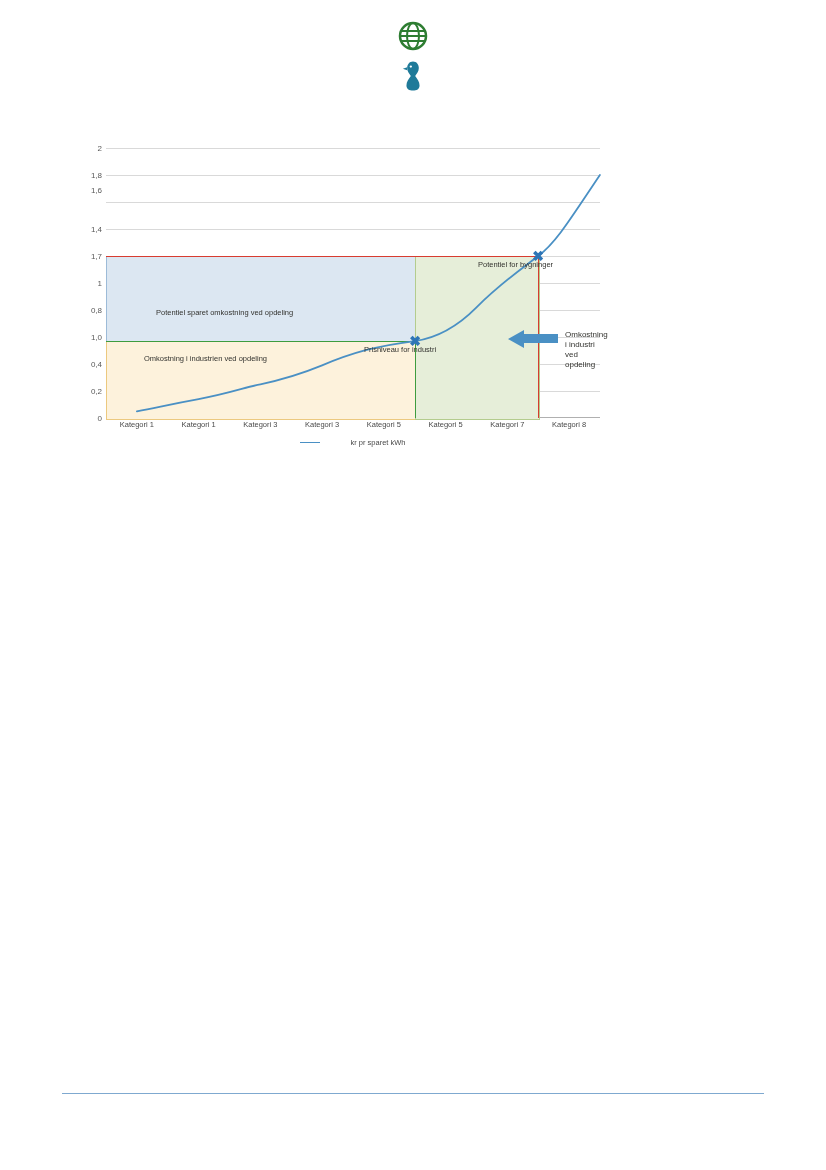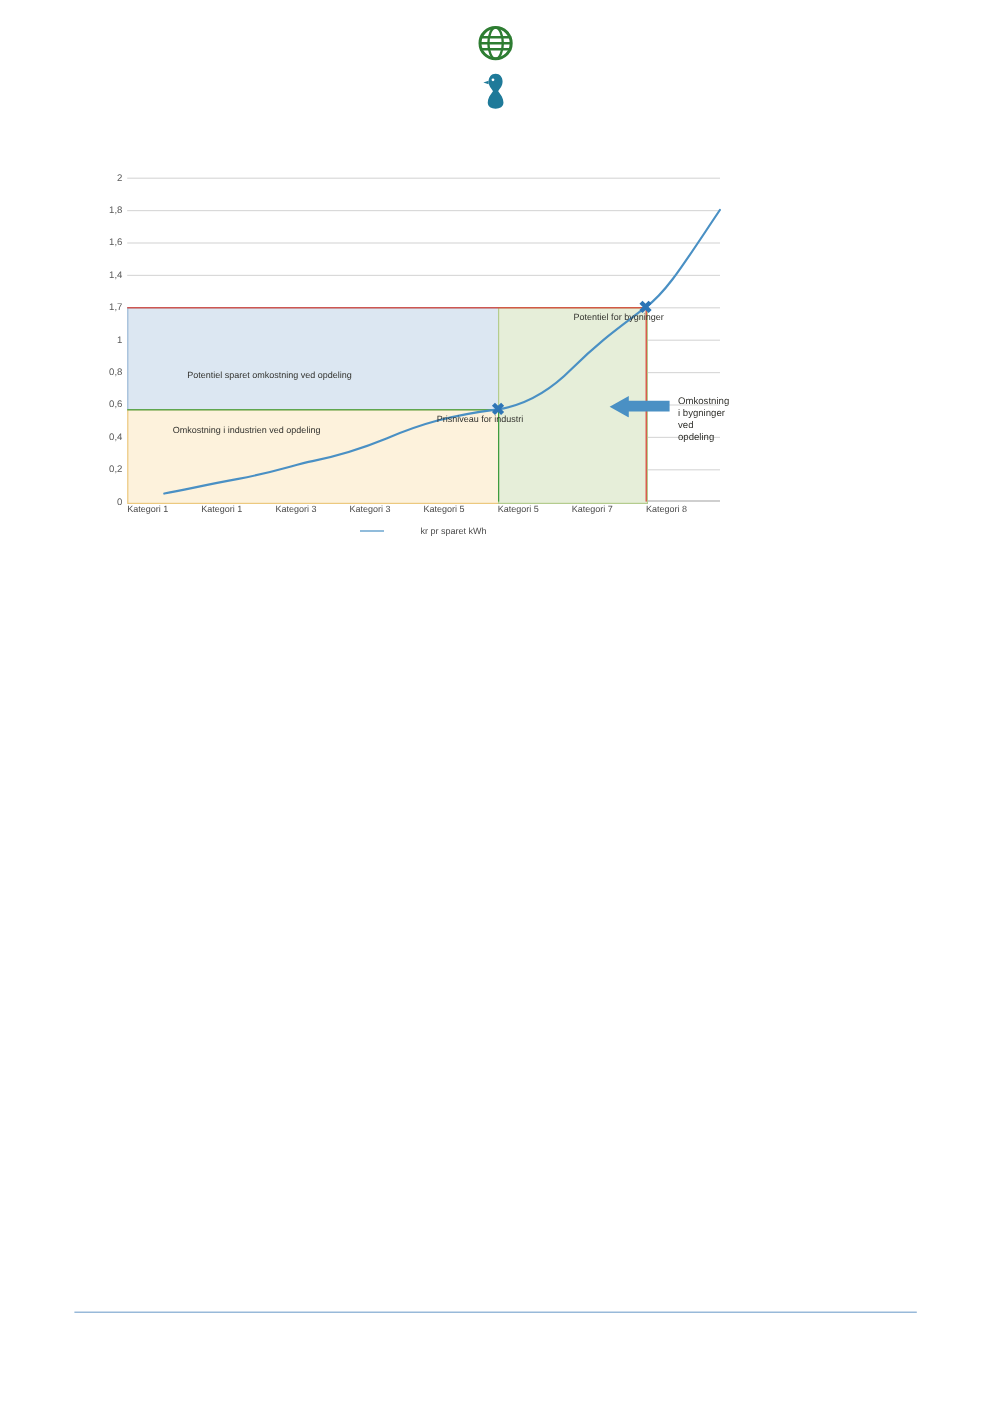--- a/index.html
+++ b/index.html
@@ -92,21 +92,21 @@
   }
   .xlabels {
     position: absolute;
     left: 26px;
     top: 302px;
     width: 494px;
     display: flex;
   }
   .xlabel {
     flex: 1 1 0;
-    text-align: left;
+    text-align: center;
     font-size: 7.5px;
     color: #4a4a4a;
     white-space: nowrap;
   }
 
   
   .region {
     position: absolute;
   }
   .region-blue {
@@ -244,26 +244,26 @@
     <div class="gridline" style="top:108px;"></div>
     <div class="gridline" style="top:135px;"></div>
     <div class="gridline" style="top:162px;"></div>
     <div class="gridline" style="top:189px;"></div>
     <div class="gridline" style="top:216px;"></div>
     <div class="gridline" style="top:243px;"></div>
     <div class="axis-bottom"></div>
 
     <span class="ytick" style="top:0px;">2</span>
     <span class="ytick" style="top:27px;">1,8</span>
-    <span class="ytick" style="top:54px;">1,6</span>
+    <span class="ytick" style="top:42px;">1,6</span>
     <span class="ytick" style="top:81px;">1,4</span>
     <span class="ytick" style="top:108px;">1,7</span>
     <span class="ytick" style="top:135px;">1</span>
     <span class="ytick" style="top:162px;">0,8</span>
-    <span class="ytick" style="top:189px;">0,6</span>
+    <span class="ytick" style="top:189px;">1,0</span>
     <span class="ytick" style="top:216px;">0,4</span>
     <span class="ytick" style="top:243px;">0,2</span>
     <span class="ytick" style="top:270px;">0</span>
 
     <div class="region region-blue" style="left:0px; top:108px; width:309px; height:85px;"></div>
     <div class="region region-orange" style="left:0px; top:193px; width:309px; height:77px;"></div>
     <div class="region region-green" style="left:309px; top:108px; width:123px; height:162px;"></div>
 
     <div class="hline-red" style="left:0px; top:108px; width:432px;"></div>
     <div class="vline-red" style="left:432px; top:108px; height:162px;"></div>
@@ -279,21 +279,21 @@
 
     <span class="ann" style="left:372px; top:112px;">Potentiel for bygninger</span>
     <span class="ann" style="left:258px; top:197px;">Prisniveau for industri</span>
     <span class="ann" style="left:50px; top:160px;">Potentiel sparet omkostning ved opdeling</span>
     <span class="ann" style="left:38px; top:206px;">Omkostning i industrien ved opdeling</span>
 
     <svg class="arrow-svg" style="left:400px; top:182px;" width="56" height="18" viewBox="0 0 56 18">
       <path d="M52 4 L18 4 L18 0 L2 9 L18 18 L18 13 L52 13 Z" fill="#4a90c4"></path>
     </svg>
     <div class="ann-2l" style="left:459px; top:182px;">
-      <div>Omkostning i bygninger</div>
+      <div>Omkostning i industri</div>
       <div>ved opdeling</div>
     </div>
   </div>
 
   <div class="xlabels">
     <span class="xlabel">Kategori 1</span>
     <span class="xlabel">Kategori 1</span>
     <span class="xlabel">Kategori 3</span>
     <span class="xlabel">Kategori 3</span>
     <span class="xlabel">Kategori 5</span>

